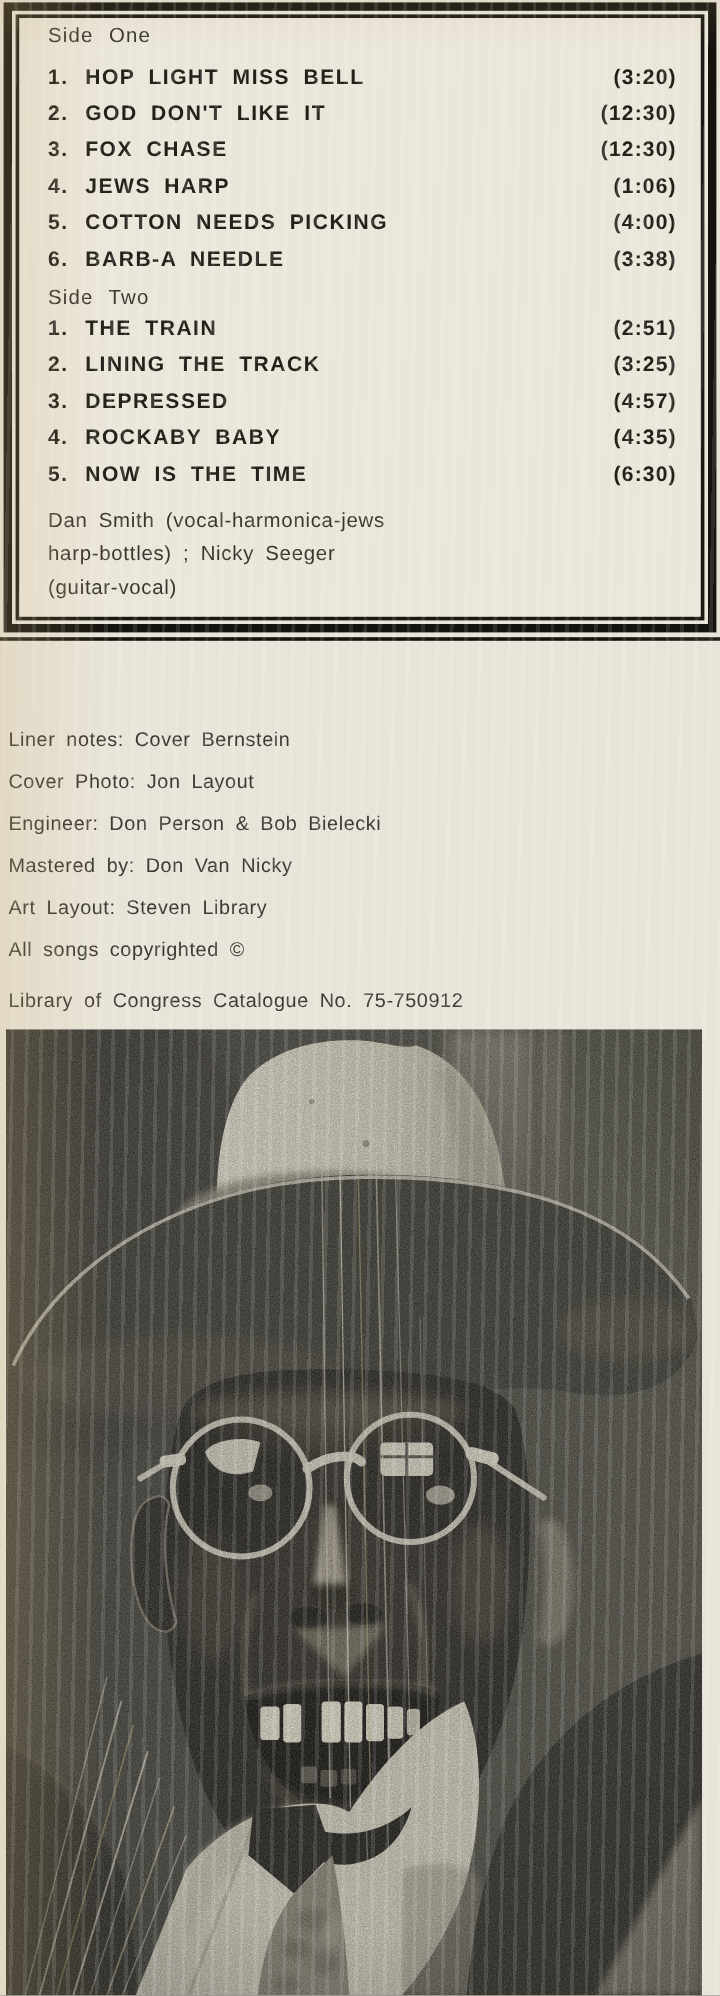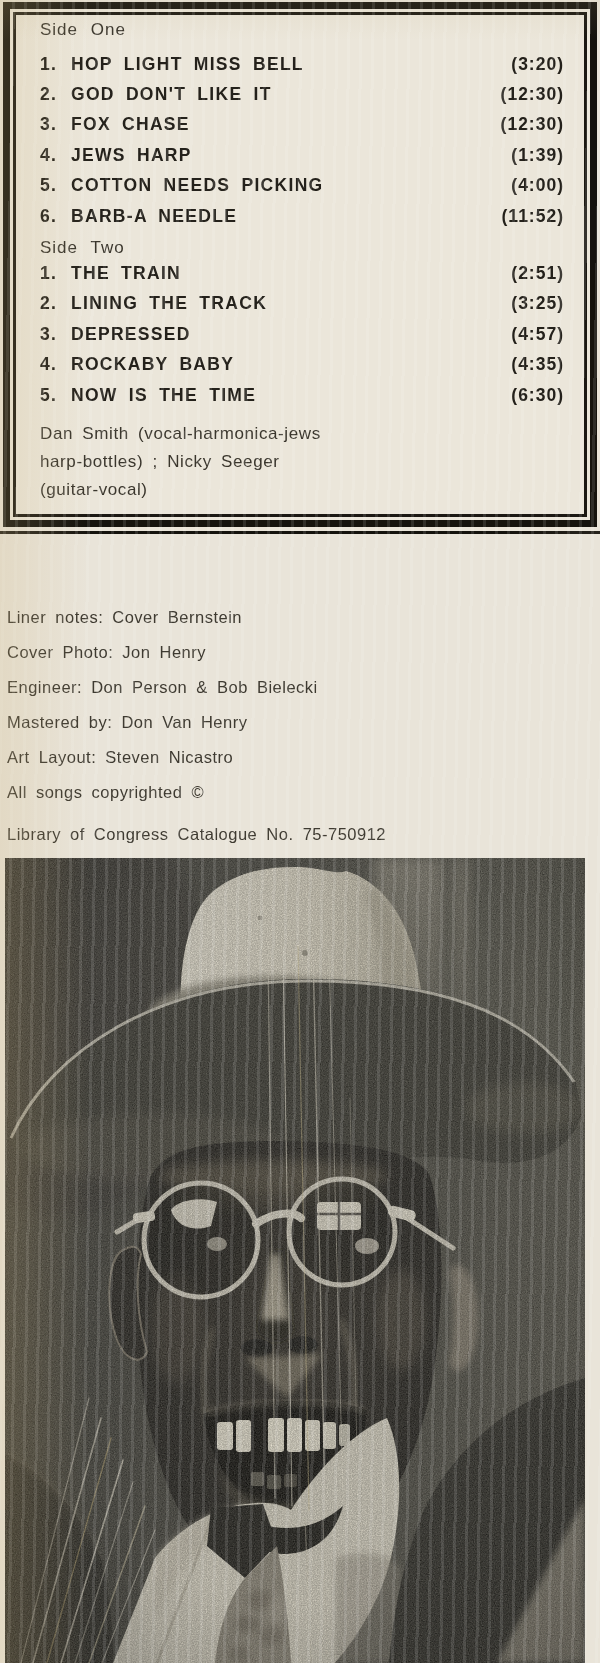--- a/index.html
+++ b/index.html
@@ -95,31 +95,31 @@
         <span class="ttime">(12:30)</span>
       </div>
       <div class="trow">
         <span class="tnum">3.</span>
         <span class="ttitle">FOX CHASE</span>
         <span class="ttime">(12:30)</span>
       </div>
       <div class="trow">
         <span class="tnum">4.</span>
         <span class="ttitle">JEWS HARP</span>
-        <span class="ttime">(1:39)</span>
+        <span class="ttime">(1:06)</span>
       </div>
       <div class="trow">
         <span class="tnum">5.</span>
         <span class="ttitle">COTTON NEEDS PICKING</span>
         <span class="ttime">(4:00)</span>
       </div>
       <div class="trow">
         <span class="tnum">6.</span>
         <span class="ttitle">BARB-A NEEDLE</span>
-        <span class="ttime">(11:52)</span>
+        <span class="ttime">(3:38)</span>
       </div>
 
       <p class="side-heading two">Side Two</p>
 
       <div class="trow">
         <span class="tnum">1.</span>
         <span class="ttitle">THE TRAIN</span>
         <span class="ttime">(2:51)</span>
       </div>
       <div class="trow">
@@ -152,30 +152,30 @@
     </div>
   </div>
 
   <div class="under-rule"></div>
 
   <div class="credits">
     <div class="credit-line">
       <span class="credit-label">Liner notes:</span><span>Cover Bernstein</span>
     </div>
     <div class="credit-line">
-      <span class="credit-label">Cover Photo:</span><span>Jon Henry</span>
+      <span class="credit-label">Cover Photo:</span><span>Jon Layout</span>
     </div>
     <div class="credit-line">
       <span class="credit-label">Engineer:</span><span>Don Person &amp; Bob Bielecki</span>
     </div>
     <div class="credit-line">
-      <span class="credit-label">Mastered by:</span><span>Don Van Henry</span>
-    </div>
-    <div class="credit-line">
-      <span class="credit-label">Art Layout:</span><span>Steven Nicastro</span>
+      <span class="credit-label">Mastered by:</span><span>Don Van Nicky</span>
+    </div>
+    <div class="credit-line">
+      <span class="credit-label">Art Layout:</span><span>Steven Library</span>
     </div>
     <div class="copyright-line">All songs copyrighted ©</div>
     <div class="catalog-line">Library of Congress Catalogue No. 75-750912</div>
   </div>
 
   <div class="portrait">
     <svg viewBox="0 0 580 805" xmlns="http://www.w3.org/2000/svg" role="img">
       <defs>
         <linearGradient id="bgG" x1="0" y1="0" x2="1" y2="0">
           <stop offset="0" stop-color="#3f3e38"></stop>

